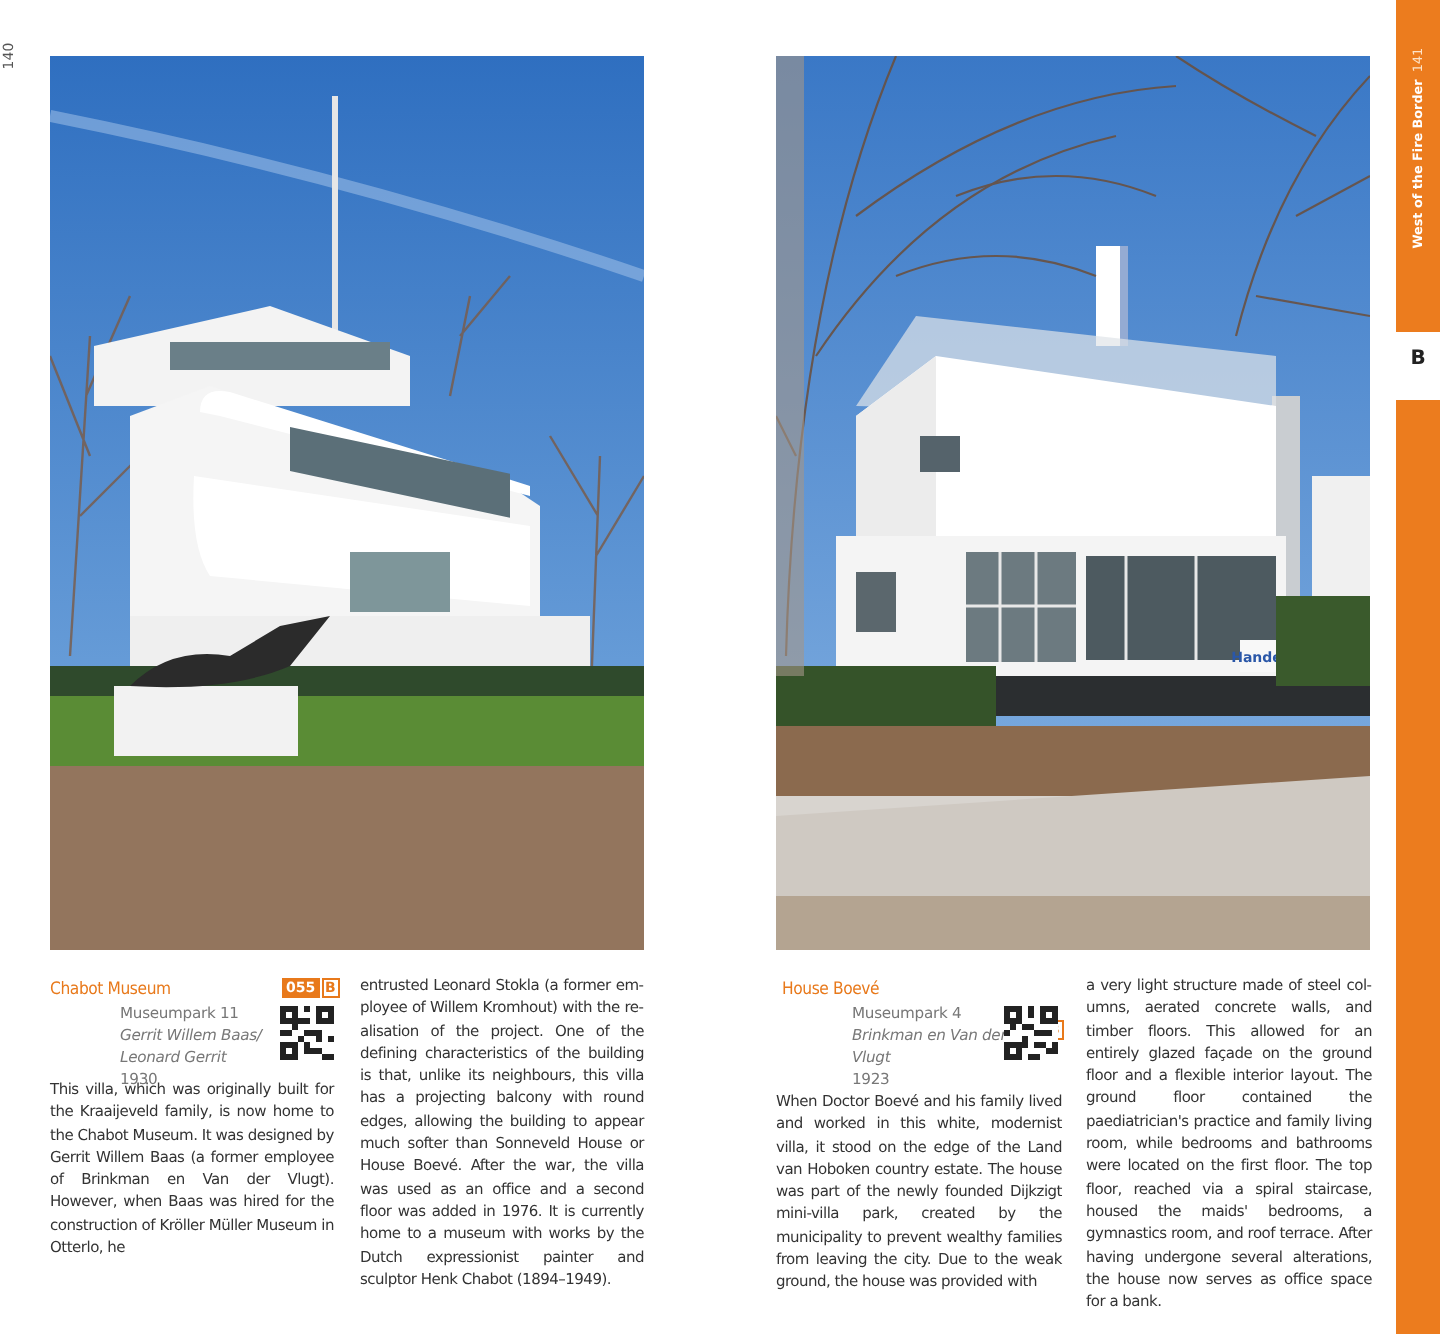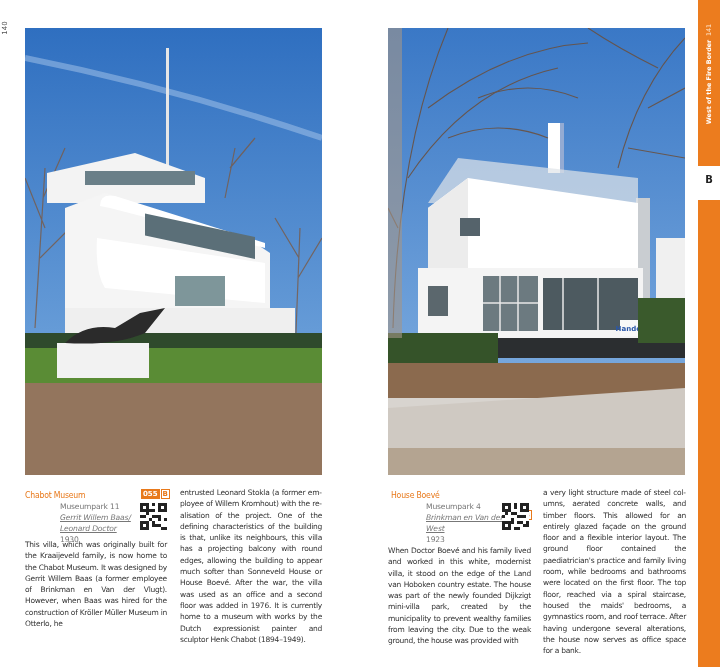--- a/index.html
+++ b/index.html
@@ -3,21 +3,21 @@
 <meta charset="utf-8">
 <style>
   html,body{margin:0;padding:0;}
   body{width:720px;height:667px;position:relative;overflow:hidden;background:#ffffff;font-family:"DejaVu Sans",sans-serif;color:#2b2b2b;}
   .pageno{position:absolute;font-size:7px;color:#555;transform:rotate(-90deg);transform-origin:center;}
   .photo{position:absolute;overflow:hidden;}
   .photo svg{display:block;width:100%;height:100%;}
   .entry-head{position:absolute;}
   .title{font-family:"DejaVu Sans Condensed","DejaVu Sans",sans-serif;font-weight:normal;color:#e8791b;font-size:8.6px;letter-spacing:-0.2px;line-height:12px;}
   .meta{font-size:7.6px;color:#777;line-height:11px;letter-spacing:-0.15px;padding-left:35px;}
-  .meta.it{font-style:italic;text-decoration:underline;}
+  .meta.it{font-style:italic;}
   .badge{position:absolute;display:flex;align-items:center;}
   .num{background:#e8791b;color:#fff;font-size:7px;font-weight:bold;padding:0 2px;height:10px;line-height:10px;}
   .sec{border:1px solid #e8791b;color:#e8791b;font-size:7px;font-weight:bold;height:8px;line-height:8px;width:7px;text-align:center;margin-left:1px;background:#fff;}
   .qr{position:absolute;width:27px;height:27px;}
   .col{position:absolute;font-size:7.5px;line-height:11.3px;text-align:justify;letter-spacing:-0.25px;color:#333;hyphens:manual;}
   .tab-top{position:absolute;left:698px;top:0;width:22px;height:166px;background:#ec7c1e;}
   .tab-bottom{position:absolute;left:698px;top:200px;width:22px;height:467px;background:#ec7c1e;}
   .tab-letter{position:absolute;left:698px;top:174px;width:22px;text-align:center;font-size:10px;font-weight:bold;color:#222;}
   .tab-text{position:absolute;left:709px;top:82px;transform:translate(-50%,-50%) rotate(-90deg);white-space:nowrap;font-size:6.4px;color:#fff;font-weight:bold;}
   .tab-pg{position:absolute;left:709px;top:30px;transform:translate(-50%,-50%) rotate(-90deg);white-space:nowrap;font-size:6.4px;color:#fde3c8;}
@@ -63,21 +63,21 @@
 
     <rect x="0" y="355" width="297" height="92" fill="#8a6d55"></rect>
     <rect x="0" y="355" width="297" height="92" fill="#a0826a" opacity="0.4"></rect>
   </svg>
 </div>
 
 <div class="entry-head" style="left:25px;top:489px;width:120px;">
   <div class="title">Chabot Museum</div>
   <div class="meta">Museumpark 11</div>
   <div class="meta it">Gerrit Willem Baas/</div>
-  <div class="meta it">Leonard Doctor</div>
+  <div class="meta it">Leonard Gerrit</div>
   <div class="meta">1930</div>
 </div>
 <div class="badge" style="left:141px;top:489px;">
   <span class="num">055</span>
   <span class="sec">B</span>
 </div>
 <svg class="qr" style="left:140px;top:503px;" viewBox="0 0 9 9" shape-rendering="crispEdges">
   <rect width="9" height="9" fill="#fff"></rect>
   <path fill="#222" d="M0 0h3v3H0zM6 0h3v3H6zM0 6h3v3H0zM1 1v1h1V1zM7 1v1h1V1zM1 7v1h1V7zM4 0h1v1H4zM3 2h2v1H3zM4 4h2v1H4zM3 5h1v1H3zM6 4h1v2H6zM8 5h1v1H8zM4 6h1v2H4zM5 7h2v1H5zM7 8h2v1H7zM0 4h2v1H0zM2 3h1v1H2zM6 7h1v1H6z"></path>
   <path fill="#fff" d="M1 1h1v1H1zM7 1h1v1H7zM1 7h1v1H1z"></path>
@@ -132,21 +132,21 @@
       <path d="M297 10 Q250 60 230 140 M270 40 Q230 20 200 0 M260 80 L297 60 M240 120 L297 130"></path>
       <path d="M90 70 Q140 50 190 70 M60 110 Q110 90 160 110"></path>
     </g>
     <rect x="0" y="0" width="14" height="310" fill="#a39688" opacity="0.6"></rect>
   </svg>
 </div>
 
 <div class="entry-head" style="left:371px;top:489px;width:120px;margin-left:20px;">
   <div class="title">House Boevé</div>
   <div class="meta">Museumpark 4</div>
-  <div class="meta it">Brinkman en Van der West</div>
+  <div class="meta it">Brinkman en Van der Vlugt</div>
   <div class="meta">1923</div>
 </div>
 <div class="badge" style="left:503px;top:510px;">
   <span class="num">056</span>
   <span class="sec">B</span>
 </div>
 <svg class="qr" style="left:502px;top:503px;" viewBox="0 0 9 9" shape-rendering="crispEdges">
   <rect width="9" height="9" fill="#fff"></rect>
   <path fill="#222" d="M0 0h3v3H0zM6 0h3v3H6zM0 6h3v3H0zM4 0h1v2H4zM3 3h2v1H3zM5 4h2v1H5zM3 5h1v2H3zM7 4h1v1H7zM5 6h2v1H5zM4 8h2v1H4zM7 7h2v1H7zM0 4h1v1H0zM1 3h1v1H1zM8 6h1v1H8z"></path>
   <path fill="#fff" d="M1 1h1v1H1zM7 1h1v1H7zM1 7h1v1H1z"></path>

